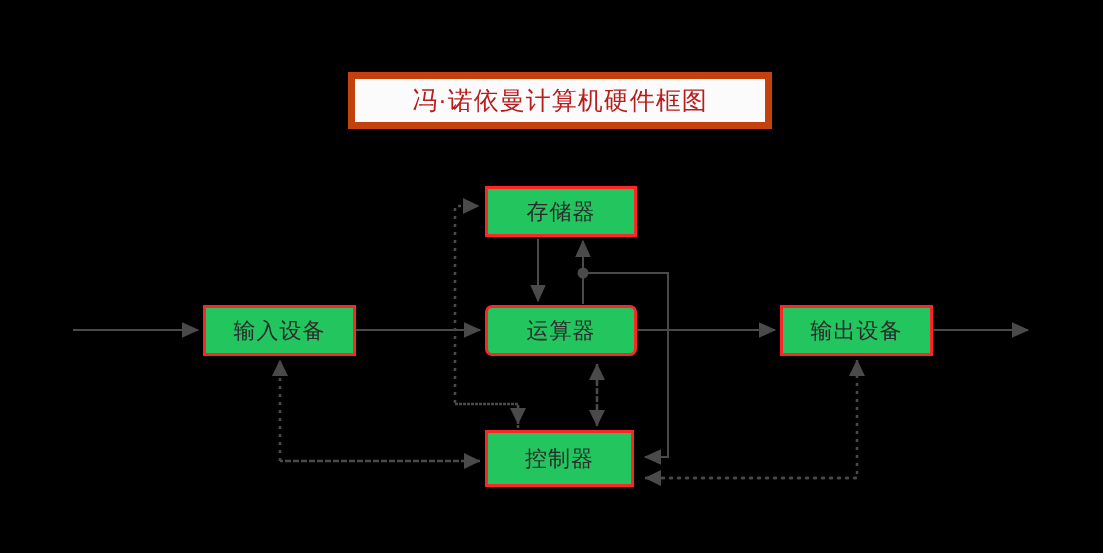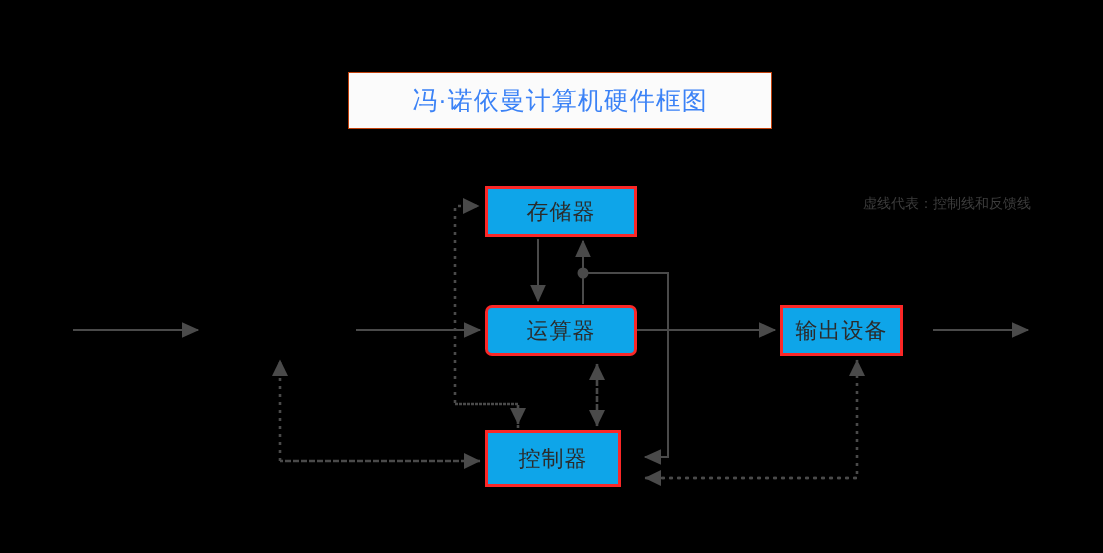--- a/index.html
+++ b/index.html
@@ -28,48 +28,48 @@
     width: 1103px;
     height: 553px;
   }
   .title-box {
     position: absolute;
     left: 348px;
     top: 72px;
     width: 424px;
     height: 57px;
     background: #fbfbfb;
-    border: 1px solid #c2410c;
+    border: 7px solid #c2410c;
     box-sizing: border-box;
     display: flex;
     align-items: center;
     justify-content: center;
-    color: #3b82f6;
+    color: #b91c1c;
     font-size: 25px;
     letter-spacing: 1px;
     white-space: nowrap;
   }
   .node {
     position: absolute;
-    background: #0ea5e9;
+    background: #22c55e;
     border: 3px solid #fb2727;
     box-sizing: border-box;
     display: flex;
     align-items: center;
     justify-content: center;
     color: #2b2b2b;
     font-size: 22px;
     letter-spacing: 1px;
     white-space: nowrap;
   }
   #node-storage   { left: 485px; top: 186px; width: 152px; height: 51px; }
   #node-alu       { left: 485px; top: 305px; width: 152px; height: 51px; border-radius: 7px; }
-  #node-control   { left: 485px; top: 430px; width: 136px; height: 57px; }
+  #node-control   { left: 485px; top: 430px; width: 149px; height: 57px; }
   #node-input     { left: 203px; top: 305px; width: 153px; height: 51px; }
-  #node-output    { left: 780px; top: 305px; width: 123px; height: 51px; }
+  #node-output    { left: 780px; top: 305px; width: 153px; height: 51px; }
 
   .legend {
     position: absolute;
     right: 72px;
     top: 193px;
     text-align: right;
     color: #3c3c3c;
     font-size: 14px;
     line-height: 21px;
     white-space: nowrap;
@@ -137,22 +137,24 @@
   </div>
 
   <div class="node" id="node-alu">
     <span>运算器</span>
   </div>
 
   <div class="node" id="node-control">
     <span>控制器</span>
   </div>
 
+  <div class="node" id="node-input">
+    <span>输入设备</span>
+  </div>
 
   <div class="node" id="node-output">
     <span>输出设备</span>
   </div>
 
   <div class="legend">
-    <div>虚线代表：控制线和反馈线</div>
   </div>
 
 </div>
 
 </body></html>

